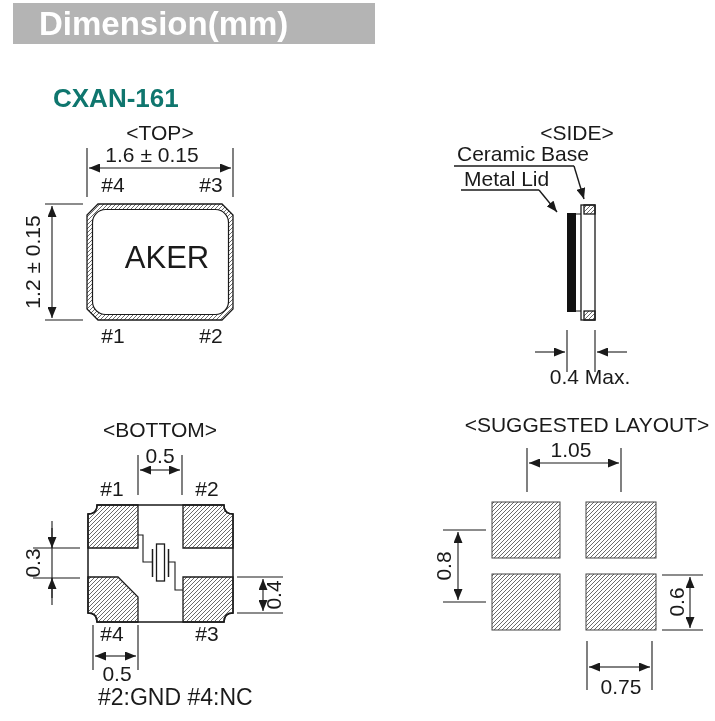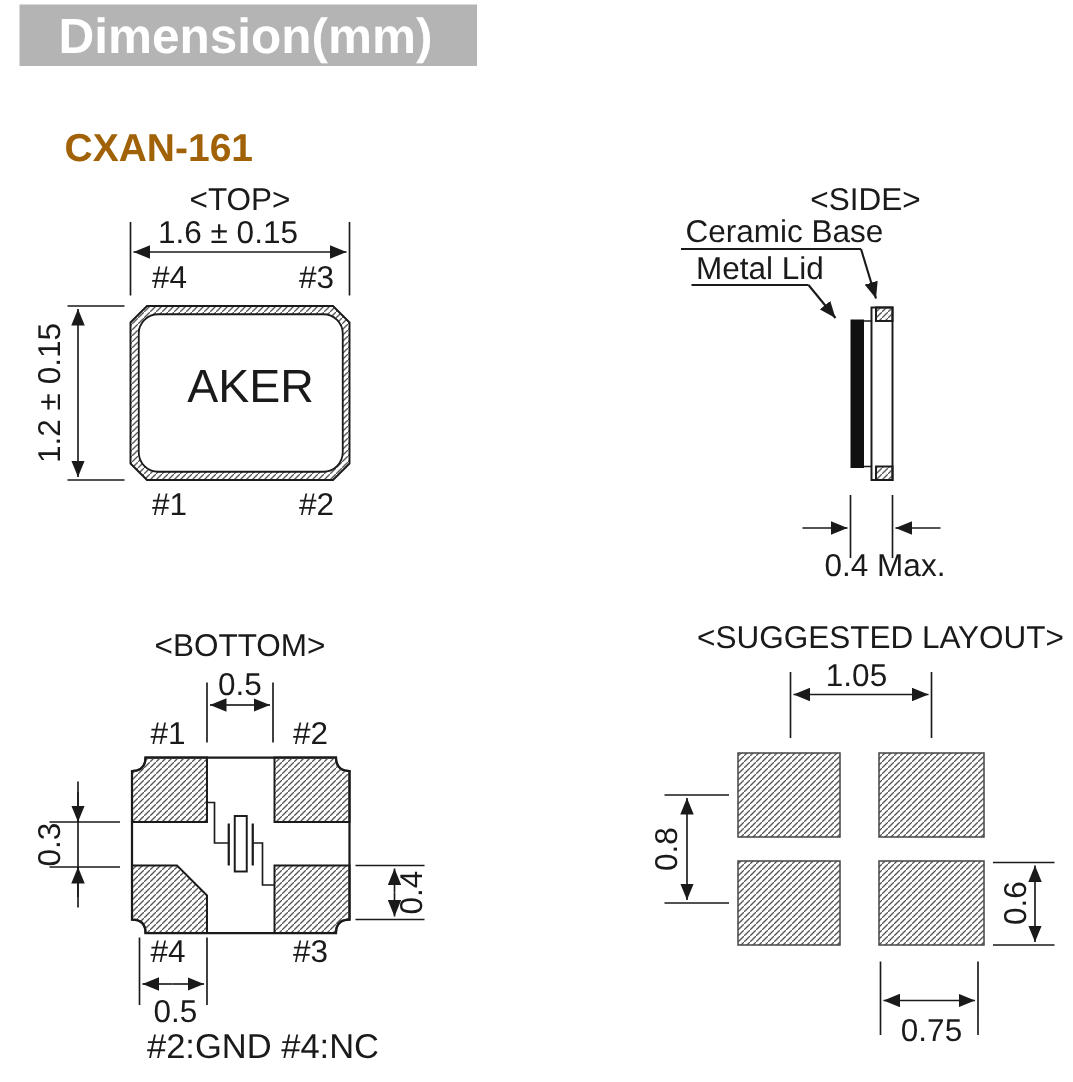--- a/index.html
+++ b/index.html
@@ -1,26 +1,26 @@
 <!DOCTYPE html>
 <html><head>
 <meta charset="utf-8">
 <style>
   html,body{margin:0;padding:0;background:#ffffff;}
   .stage{
     position:relative;width:715px;height:721px;background:#ffffff;overflow:hidden;
     font-family:"Liberation Sans", sans-serif;color:#1a1a1a;
   }
   .header-bar{
-    position:absolute;left:13px;top:3px;width:305px;height:41px;
+    position:absolute;left:13px;top:3px;width:362px;height:41px;
     background:#b4b4b4;color:#ffffff;font-size:33px;font-weight:bold;
     line-height:41px;padding-left:26px;box-sizing:border-box;letter-spacing:0px;
   }
   .part-name{
-    position:absolute;left:43px;top:83px;font-size:26px;font-weight:bold;color:#a16207;
+    position:absolute;left:53px;top:83px;font-size:26px;font-weight:bold;color:#0f766e;
   }
   svg.drawing{position:absolute;left:0;top:0;}
   svg text{font-family:"Liberation Sans", sans-serif;fill:#1a1a1a;}
   .lbl{font-size:21px;}
   .dim{font-size:21px;}
   .brand{font-size:31px;}
   .note{font-size:23px;}
   .outlineW{fill:#ffffff;stroke:#1a1a1a;stroke-width:1.6;}
   .hatched{fill:url(#hatch);stroke:#1a1a1a;stroke-width:1.3;}
   .hatchedThin{fill:url(#hatch);stroke:#444444;stroke-width:1;}

